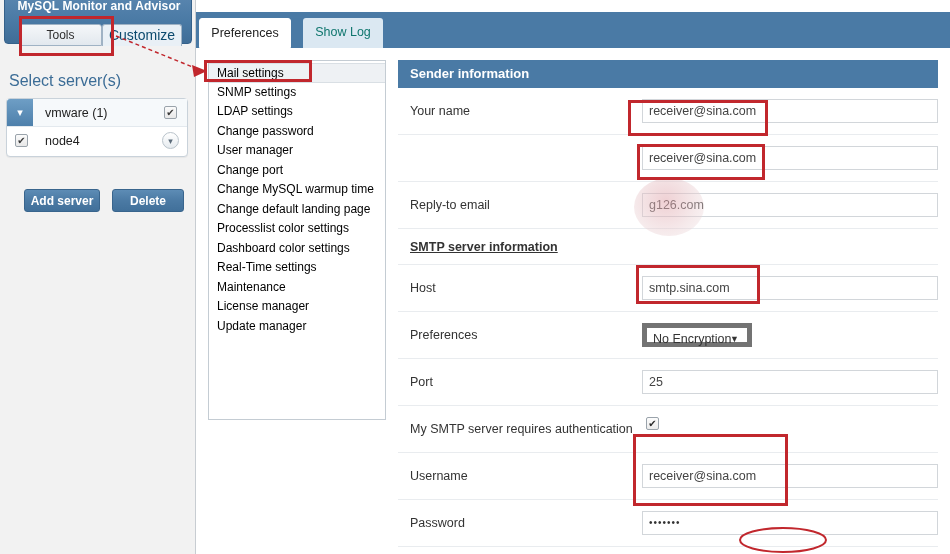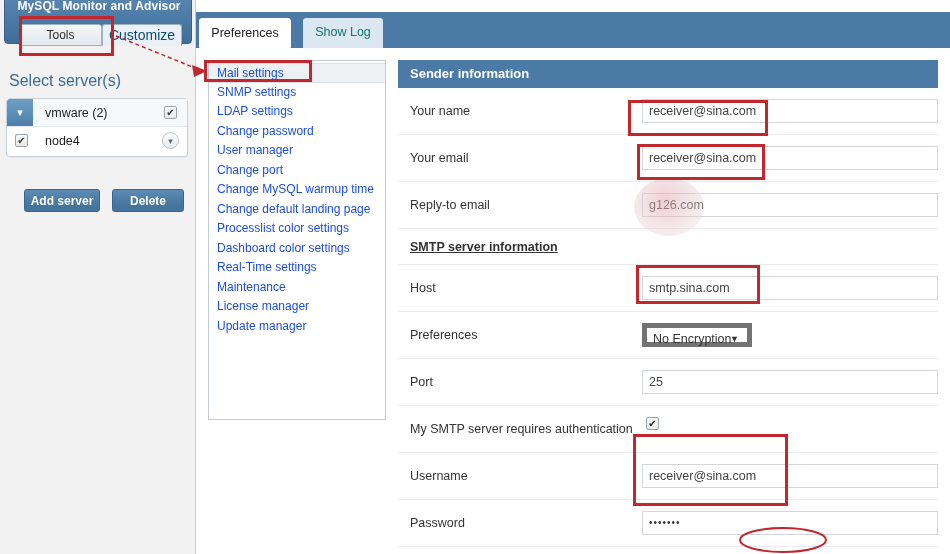--- a/index.html
+++ b/index.html
@@ -99,21 +99,21 @@
     left:107px; width:80px; background:#dbe8f2; color:#0f766e;
   }
 
   
   .menu-panel {
     position:absolute; left:12px; top:60px; width:178px; height:360px;
     background:#ffffff; border:1px solid #c4ccd3;
   }
   .menu-item {
     position:relative; height:19.5px; line-height:19px; padding-left:8px;
-    font-size:12px; color:#1d4ed8; white-space:nowrap; cursor:pointer;
+    font-size:12px; color:#000000; white-space:nowrap; cursor:pointer;
   }
   .menu-item.selected {
     background:#eef1f4; border-top:1px solid #d9dfe4; border-bottom:1px solid #d9dfe4;
   }
   .menu-list { padding-top:2px; }
 
   
   .form-card { position:absolute; left:202px; top:60px; width:540px; }
   .card-header {
     height:28px; line-height:28px; padding-left:12px;
@@ -169,21 +169,21 @@
       <div class="app-title">MySQL Monitor and Advisor</div>
     </div>
     <div class="tools-tab">Tools</div>
     <div class="customize-tab">Customize</div>
 
     <div class="select-servers-title">Select server(s)</div>
 
     <div class="server-box">
       <div class="server-row first">
         <div class="row-chevron-left">▾</div>
-        <div class="row-label">vmware (2)</div>
+        <div class="row-label">vmware (1)</div>
         <div class="row-check right">✔</div>
       </div>
       <div class="server-row">
         <div class="row-check left">✔</div>
         <div class="row-label">node4</div>
         <div class="row-chevron-round">▾</div>
       </div>
     </div>
 
     <div class="btn-blue" id="add-server-btn">Add server</div>
@@ -217,21 +217,20 @@
     </div>
 
     <div class="form-card">
       <div class="card-header">Sender information</div>
       <div id="form-rows">
           <div class="form-row">
             <div class="form-label">Your name</div>
             <div class="form-input">receiver@sina.com</div>
           </div>
           <div class="form-row">
-            <div class="form-label">Your email</div>
             <div class="form-input">receiver@sina.com</div>
           </div>
           <div class="form-row">
             <div class="form-label">Reply-to email</div>
             <div class="form-input">g126.com</div>
           </div>
           <div class="form-row short">
             <div class="form-label section">SMTP server information</div>
           </div>
           <div class="form-row">

